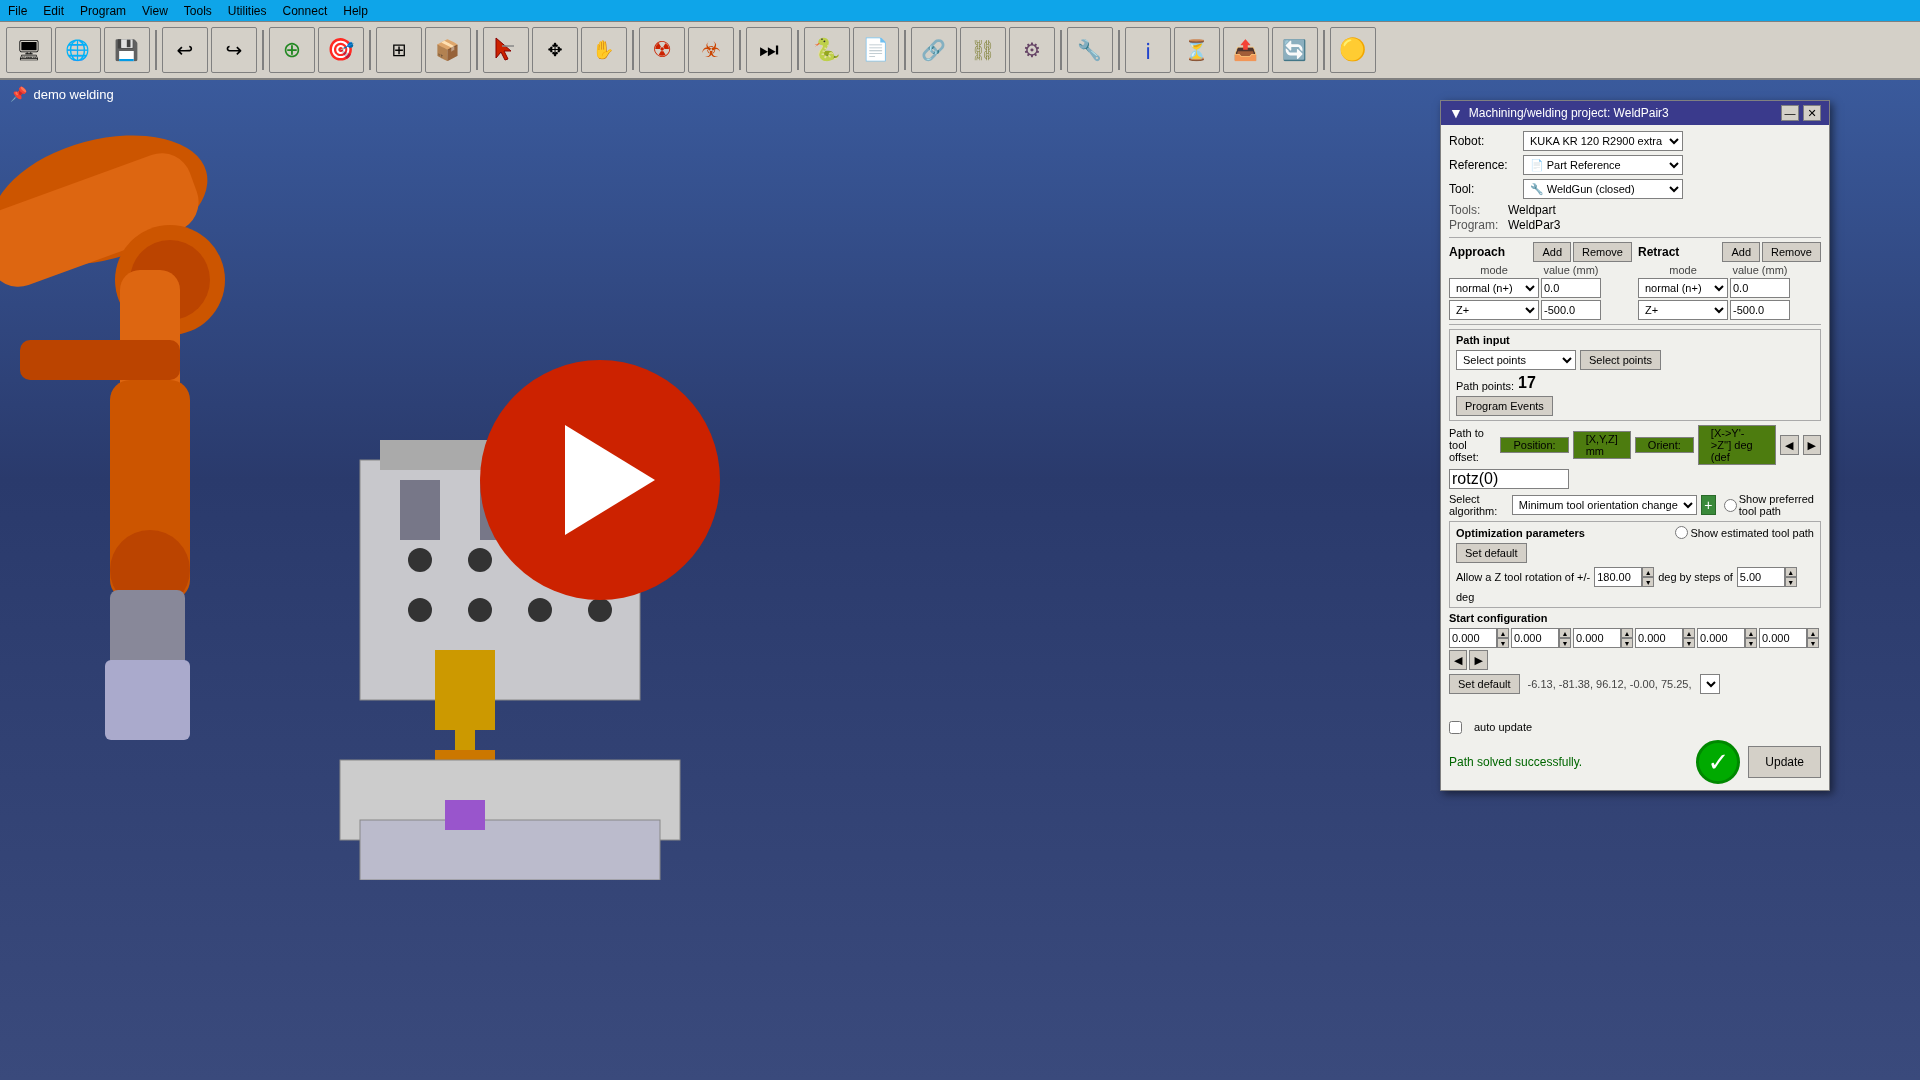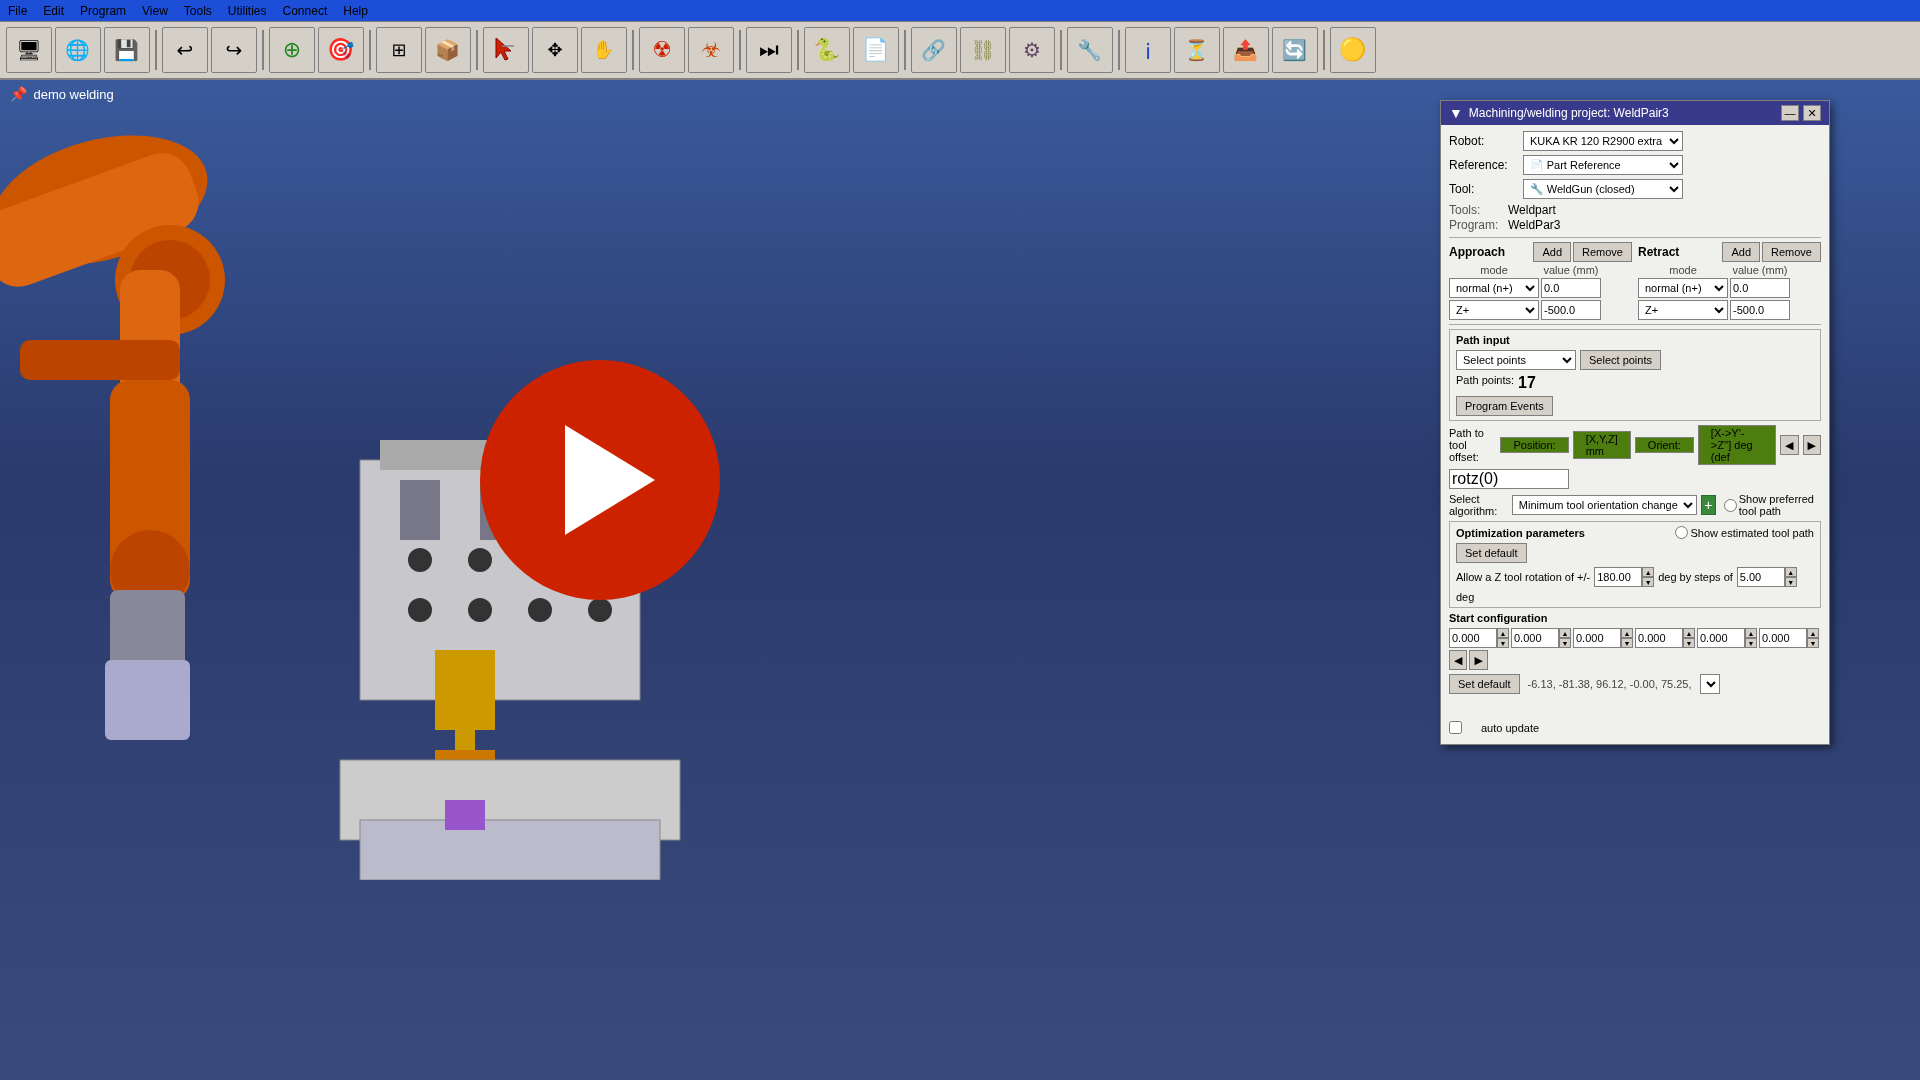--- a/index.html
+++ b/index.html
@@ -1,21 +1,21 @@
 <!DOCTYPE html>
 <html><head>
   <meta charset="utf-8">
   <style>
     * { margin: 0; padding: 0; box-sizing: border-box; }
     body { width: 1920px; height: 1080px; overflow: hidden; font-family: Arial, sans-serif; font-size: 12px; background: #2a3a5c; }
 
     
     #menubar {
       position: absolute; top: 0; left: 0; width: 1920px; height: 22px;
-      background: #1d4ed8; display: flex; align-items: center;
+      background: #0ea5e9; display: flex; align-items: center;
       border-bottom: 1px solid #808080;
     }
     .menu-item {
       padding: 2px 8px; font-size: 12px; color: #000; cursor: pointer;
     }
 
     
     #toolbar {
       position: absolute; top: 22px; left: 0; width: 1920px; height: 58px;
       background: #d4d0c8; display: flex; align-items: center; padding: 4px 6px; gap: 3px;
@@ -367,21 +367,21 @@
     <hr class="divider">
 
     <div class="path-section">
       <div style="font-size:11px;font-weight:bold;margin-bottom:4px;">Path input</div>
       <div style="display:flex;gap:4px;margin-bottom:4px;">
         <select style="width:120px;height:20px;font-size:11px;">
           <option>Select points</option>
         </select>
         <button class="btn">Select points</button>
       </div>
-      <div style="display:flex;align-items:flex-start;gap:4px;margin-bottom:4px;">
+      <div style="display:flex;align-items:flex-end;gap:4px;margin-bottom:4px;">
         <span style="font-size:11px;">Path points:</span>
         <span style="font-size:16px;font-weight:bold;">17</span>
       </div>
       <button class="btn">Program Events</button>
     </div>
 
     <div class="path-offset-row">
       <span>Path to tool offset:</span>
       <span class="path-offset-box">Position:</span>
       <span class="path-offset-box">[X,Y,Z]  mm</span>
@@ -486,20 +486,29 @@
         <button class="orient-btn">◀</button>
         <button class="orient-btn">▶</button>
       </div>
       <div style="display:flex;align-items:center;gap:8px;margin-top:4px;">
         <button class="btn">Set default</button>
         <span style="font-size:11px;color:#444;">-6.13,    -81.38,    96.12,    -0.00,    75.25,</span>
         <select style="width:20px;height:20px;font-size:11px;"><option>▼</option></select>
       </div>
     </div>
 
-    <div style="display:flex;align-items:center;gap:19px;margin-bottom:4px;margin-top:27px;">
+    <div style="display:flex;align-items:flex-start;gap:12px;margin-bottom:4px;margin-top:27px;">
       <input type="checkbox" style="">
       <span style="font-size:11px;">auto update</span>
     </div>
 
+    <div class="status-row">
+      <div style="display:flex;align-items:center;gap:8px;">
+        <span class="status-text">Path solved successfully.</span>
+      </div>
+      <div style="display:flex;align-items:center;gap:8px;">
+        <div id="success-icon">✓</div>
+        <button class="btn" style="height:32px;padding:0 16px;font-size:12px;">Update</button>
+      </div>
+    </div>
 
   </div>
 </div>
 
 </body></html>

